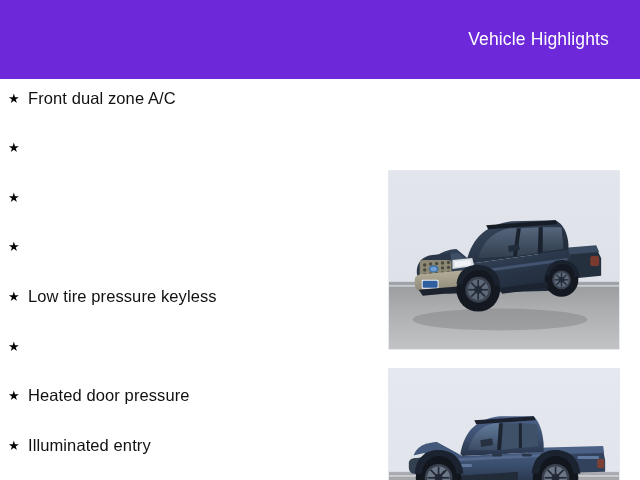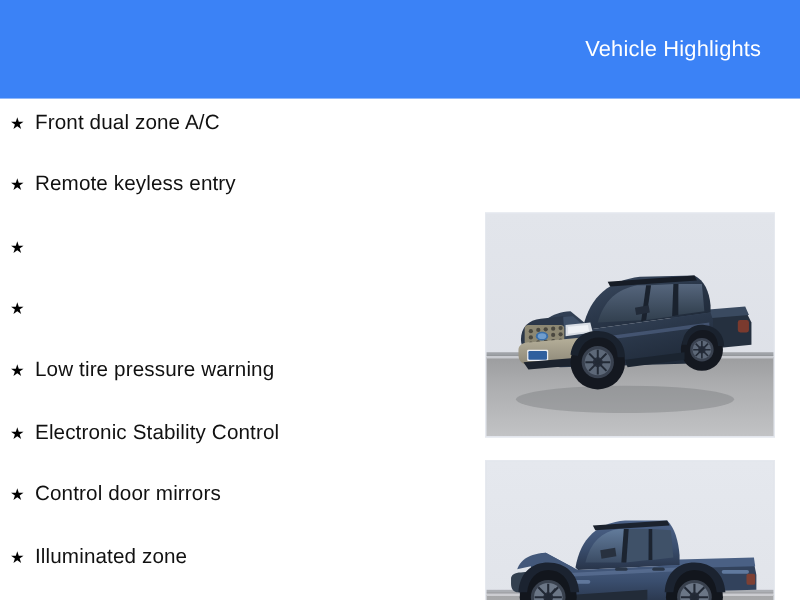--- a/index.html
+++ b/index.html
@@ -15,21 +15,21 @@
     -webkit-font-smoothing: antialiased;
   }
 
   
   .header {
     position: absolute;
     left: 0;
     top: 0;
     width: 640px;
     height: 79px;
-    background: #3b82f6;
+    background: #6d28d9;
     box-sizing: border-box;
   }
   .header-title {
     position: absolute;
     right: 31px;
     top: 29px;
     color: #ffffff;
     font-size: 17.5px;
     letter-spacing: 0.15px;
     white-space: nowrap;
@@ -98,43 +98,41 @@
 
 <div class="content">
 
   <ul class="feature-list" id="feature-list">
       <li class="feature-item" style="top: 8px;">
         <span class="bullet-star">★</span>
         <span class="feature-label">Front dual zone A/C</span>
       </li>
       <li class="feature-item" style="top: 57.6px;">
         <span class="bullet-star">★</span>
-        <span class="feature-label">Remote keyless entry</span>
       </li>
       <li class="feature-item" style="top: 107.2px;">
         <span class="bullet-star">★</span>
       </li>
       <li class="feature-item" style="top: 156.8px;">
         <span class="bullet-star">★</span>
       </li>
       <li class="feature-item" style="top: 206.4px;">
         <span class="bullet-star">★</span>
-        <span class="feature-label">Low tire pressure warning</span>
+        <span class="feature-label">Low tire pressure keyless</span>
       </li>
       <li class="feature-item" style="top: 256px;">
         <span class="bullet-star">★</span>
-        <span class="feature-label">Electronic Stability Control</span>
       </li>
       <li class="feature-item" style="top: 305.6px;">
         <span class="bullet-star">★</span>
-        <span class="feature-label">Control door mirrors</span>
+        <span class="feature-label">Heated door pressure</span>
       </li>
       <li class="feature-item" style="top: 355.2px;">
         <span class="bullet-star">★</span>
-        <span class="feature-label">Illuminated zone</span>
+        <span class="feature-label">Illuminated entry</span>
       </li>
     </ul>
 
   <div class="photo" id="photo-front">
     <svg viewBox="0 0 232 180" preserveAspectRatio="xMidYMid slice" aria-hidden="true">
       <defs>
         <linearGradient id="bgA" x1="0" y1="0" x2="0" y2="1">
           <stop offset="0%" stop-color="#e2e5eb"></stop>
           <stop offset="100%" stop-color="#dcdfe6"></stop>
         </linearGradient>

